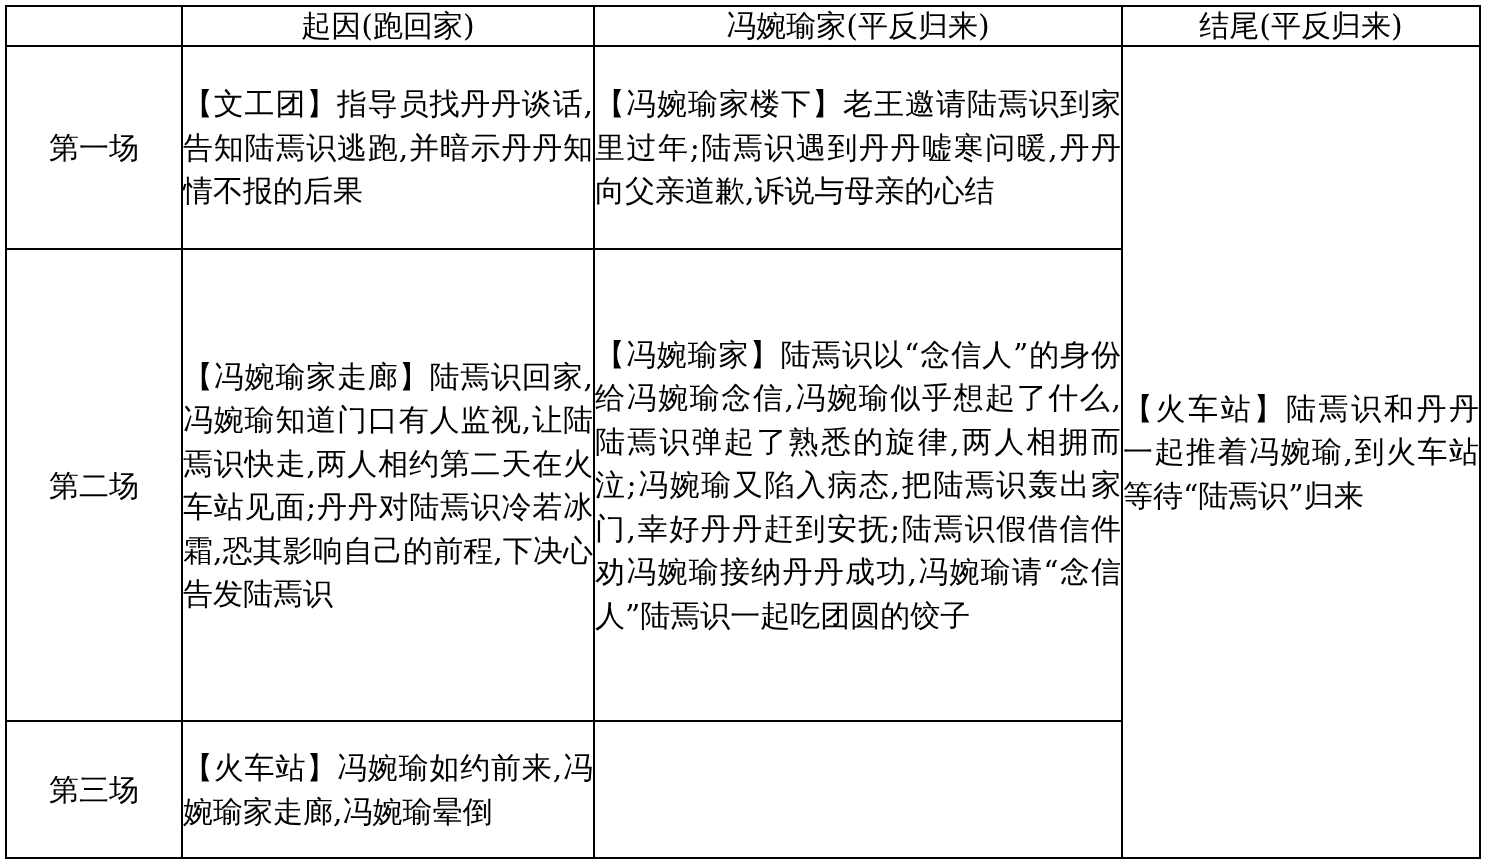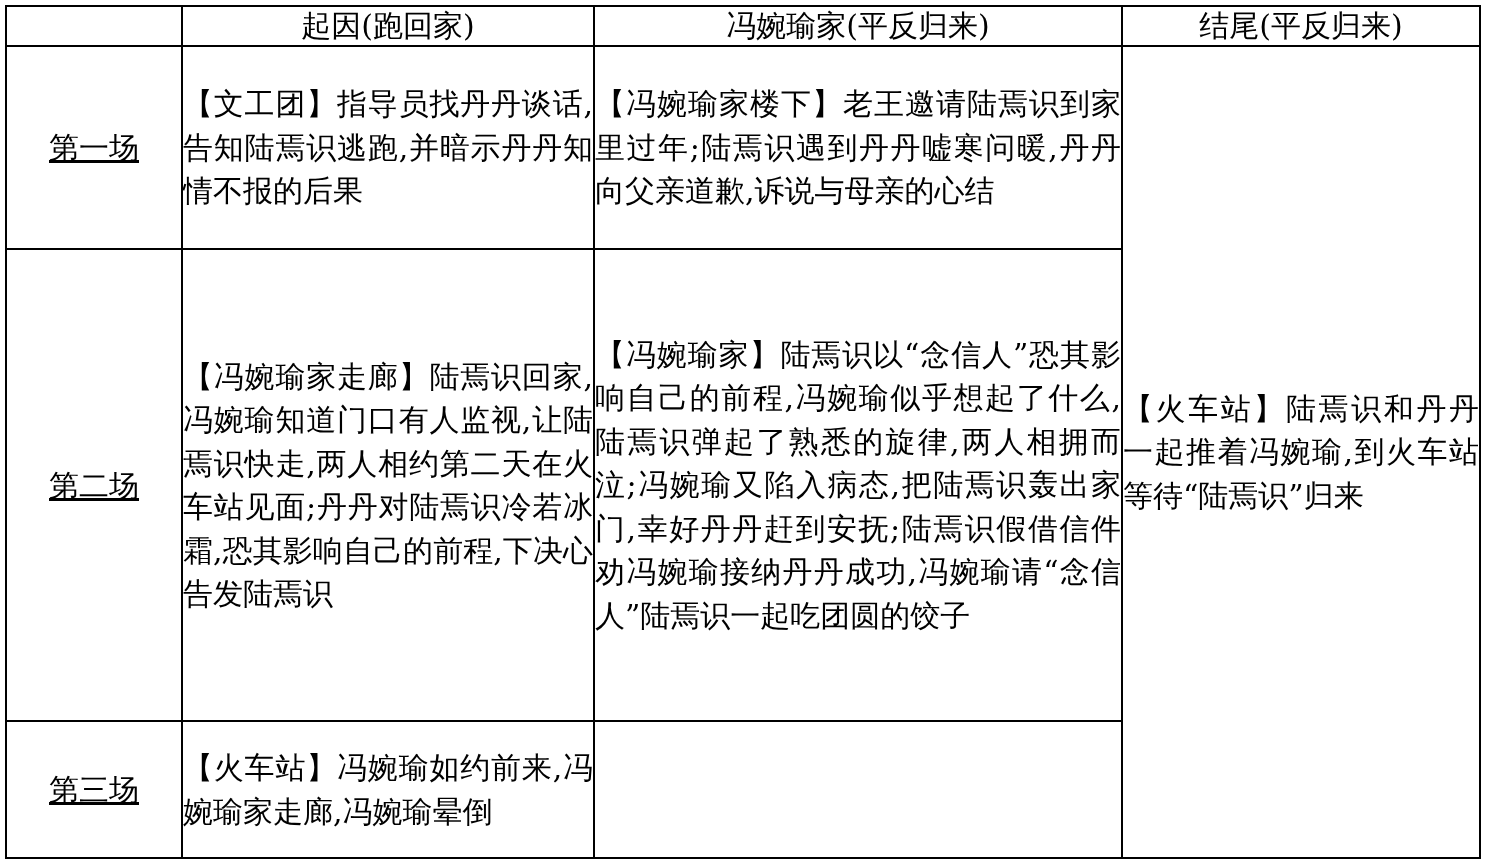--- a/index.html
+++ b/index.html
@@ -46,21 +46,20 @@
     font-weight: normal;
   }
   .hdr-corner {
     border-top: 2px solid #000;
   }
   .scene-label {
     text-align: center;
     font-size: 30px;
     line-height: 1.3;
     vertical-align: middle;
-    text-decoration: underline;
   }
   .body-cell {
     font-size: 30px;
     line-height: 1.45;
     padding: 14px 12px 14px 14px;
     vertical-align: top;
     text-align: justify;
     text-justify: inter-ideograph;
     word-break: break-all;
   }
@@ -94,21 +93,21 @@
     <tbody>
       <tr>
         <td class="scene-label">第一场</td>
         <td class="body-cell">【文工团】指导员找丹丹谈话,告知陆焉识逃跑,并暗示丹丹知情不报的后果</td>
         <td class="body-cell">【冯婉瑜家楼下】老王邀请陆焉识到家里过年;陆焉识遇到丹丹嘘寒问暖,丹丹向父亲道歉,诉说与母亲的心结</td>
         <td class="body-cell mid-valign" rowspan="3">【火车站】陆焉识和丹丹一起推着冯婉瑜,到火车站等待“陆焉识”归来</td>
       </tr>
       <tr>
         <td class="scene-label">第二场</td>
         <td class="body-cell">【冯婉瑜家走廊】陆焉识回家,冯婉瑜知道门口有人监视,让陆焉识快走,两人相约第二天在火车站见面;丹丹对陆焉识冷若冰霜,恐其影响自己的前程,下决心告发陆焉识</td>
-        <td class="body-cell">【冯婉瑜家】陆焉识以“念信人”恐其影响自己的前程,冯婉瑜似乎想起了什么,陆焉识弹起了熟悉的旋律,两人相拥而泣;冯婉瑜又陷入病态,把陆焉识轰出家门,幸好丹丹赶到安抚;陆焉识假借信件劝冯婉瑜接纳丹丹成功,冯婉瑜请“念信人”陆焉识一起吃团圆的饺子</td>
+        <td class="body-cell">【冯婉瑜家】陆焉识以“念信人”的身份给冯婉瑜念信,冯婉瑜似乎想起了什么,陆焉识弹起了熟悉的旋律,两人相拥而泣;冯婉瑜又陷入病态,把陆焉识轰出家门,幸好丹丹赶到安抚;陆焉识假借信件劝冯婉瑜接纳丹丹成功,冯婉瑜请“念信人”陆焉识一起吃团圆的饺子</td>
       </tr>
       <tr>
         <td class="scene-label">第三场</td>
         <td class="body-cell">【火车站】冯婉瑜如约前来,冯婉瑜家走廊,冯婉瑜晕倒</td>
         <td class="body-cell empty-cell"></td>
       </tr>
     </tbody>
   </table>
 </div>
 

